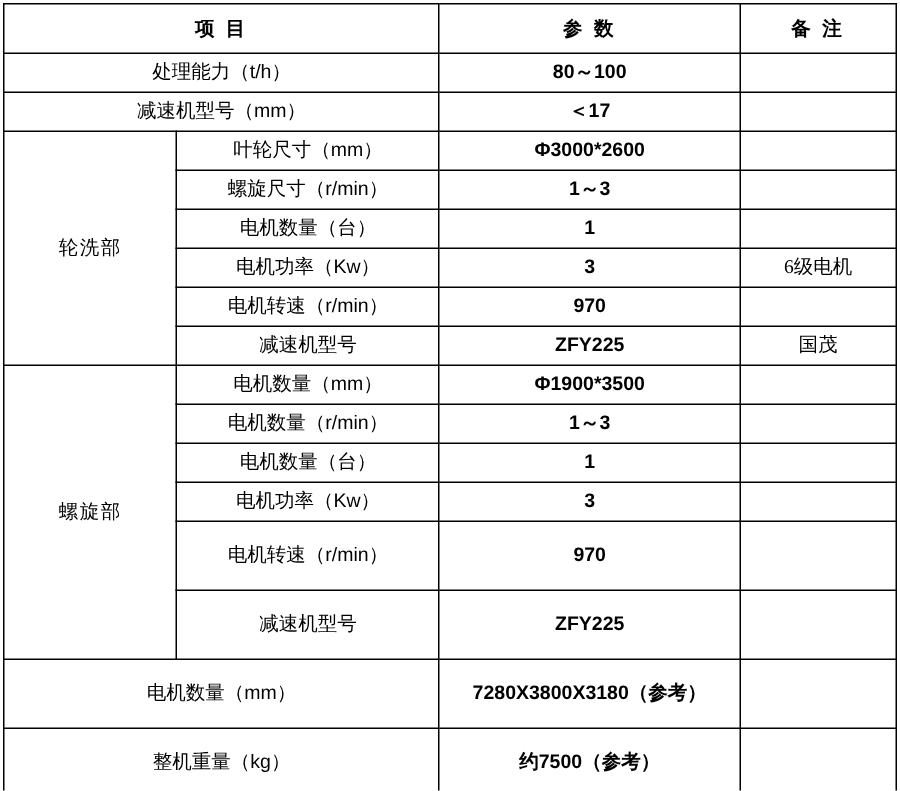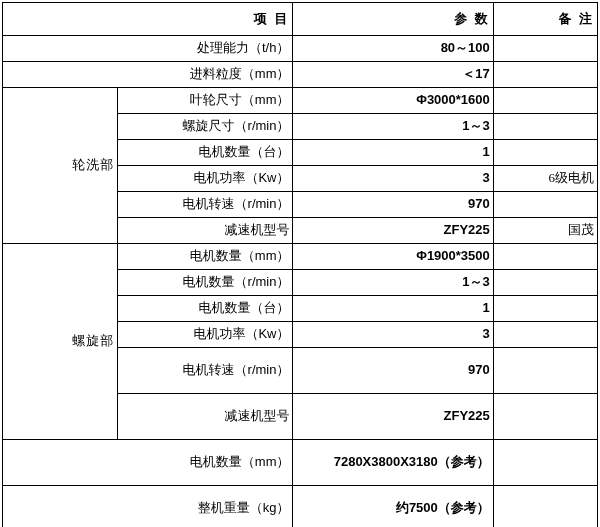--- a/index.html
+++ b/index.html
@@ -15,21 +15,21 @@
     overflow: hidden;
   }
   table.spec {
     border-collapse: collapse;
     width: 596px;
     margin: 2px;
     table-layout: fixed;
   }
   table.spec td {
     border: 1px solid #000000;
-    text-align: right;
+    text-align: center;
     vertical-align: middle;
     font-size: 13px;
     padding: 2px 3px;
     line-height: 1.25;
   }
   td.header {
     font-weight: bold;
     font-size: 16px;
     letter-spacing: 2px;
     height: 28px;
@@ -73,29 +73,29 @@
       <td class="header">备 注</td>
     </tr>
 
     <tr class="r-normal">
       <td class="label" colspan="2">处理能力（t/h）</td>
       <td class="value">80～100</td>
       <td class="note"></td>
     </tr>
 
     <tr class="r-normal">
-      <td class="label" colspan="2">进料粒度（mm）</td>
+      <td class="label" colspan="2">减速机型号（mm）</td>
       <td class="value">＜17</td>
       <td class="note"></td>
     </tr>
 
     <tr class="r-normal">
       <td class="group" rowspan="6">轮洗部</td>
       <td class="label">叶轮尺寸（mm）</td>
-      <td class="value">Φ3000*1600</td>
+      <td class="value">Φ3000*2600</td>
       <td class="note"></td>
     </tr>
     <tr class="r-normal">
       <td class="label">螺旋尺寸（r/min）</td>
       <td class="value">1～3</td>
       <td class="note"></td>
     </tr>
     <tr class="r-normal">
       <td class="label">电机数量（台）</td>
       <td class="value">1</td>

